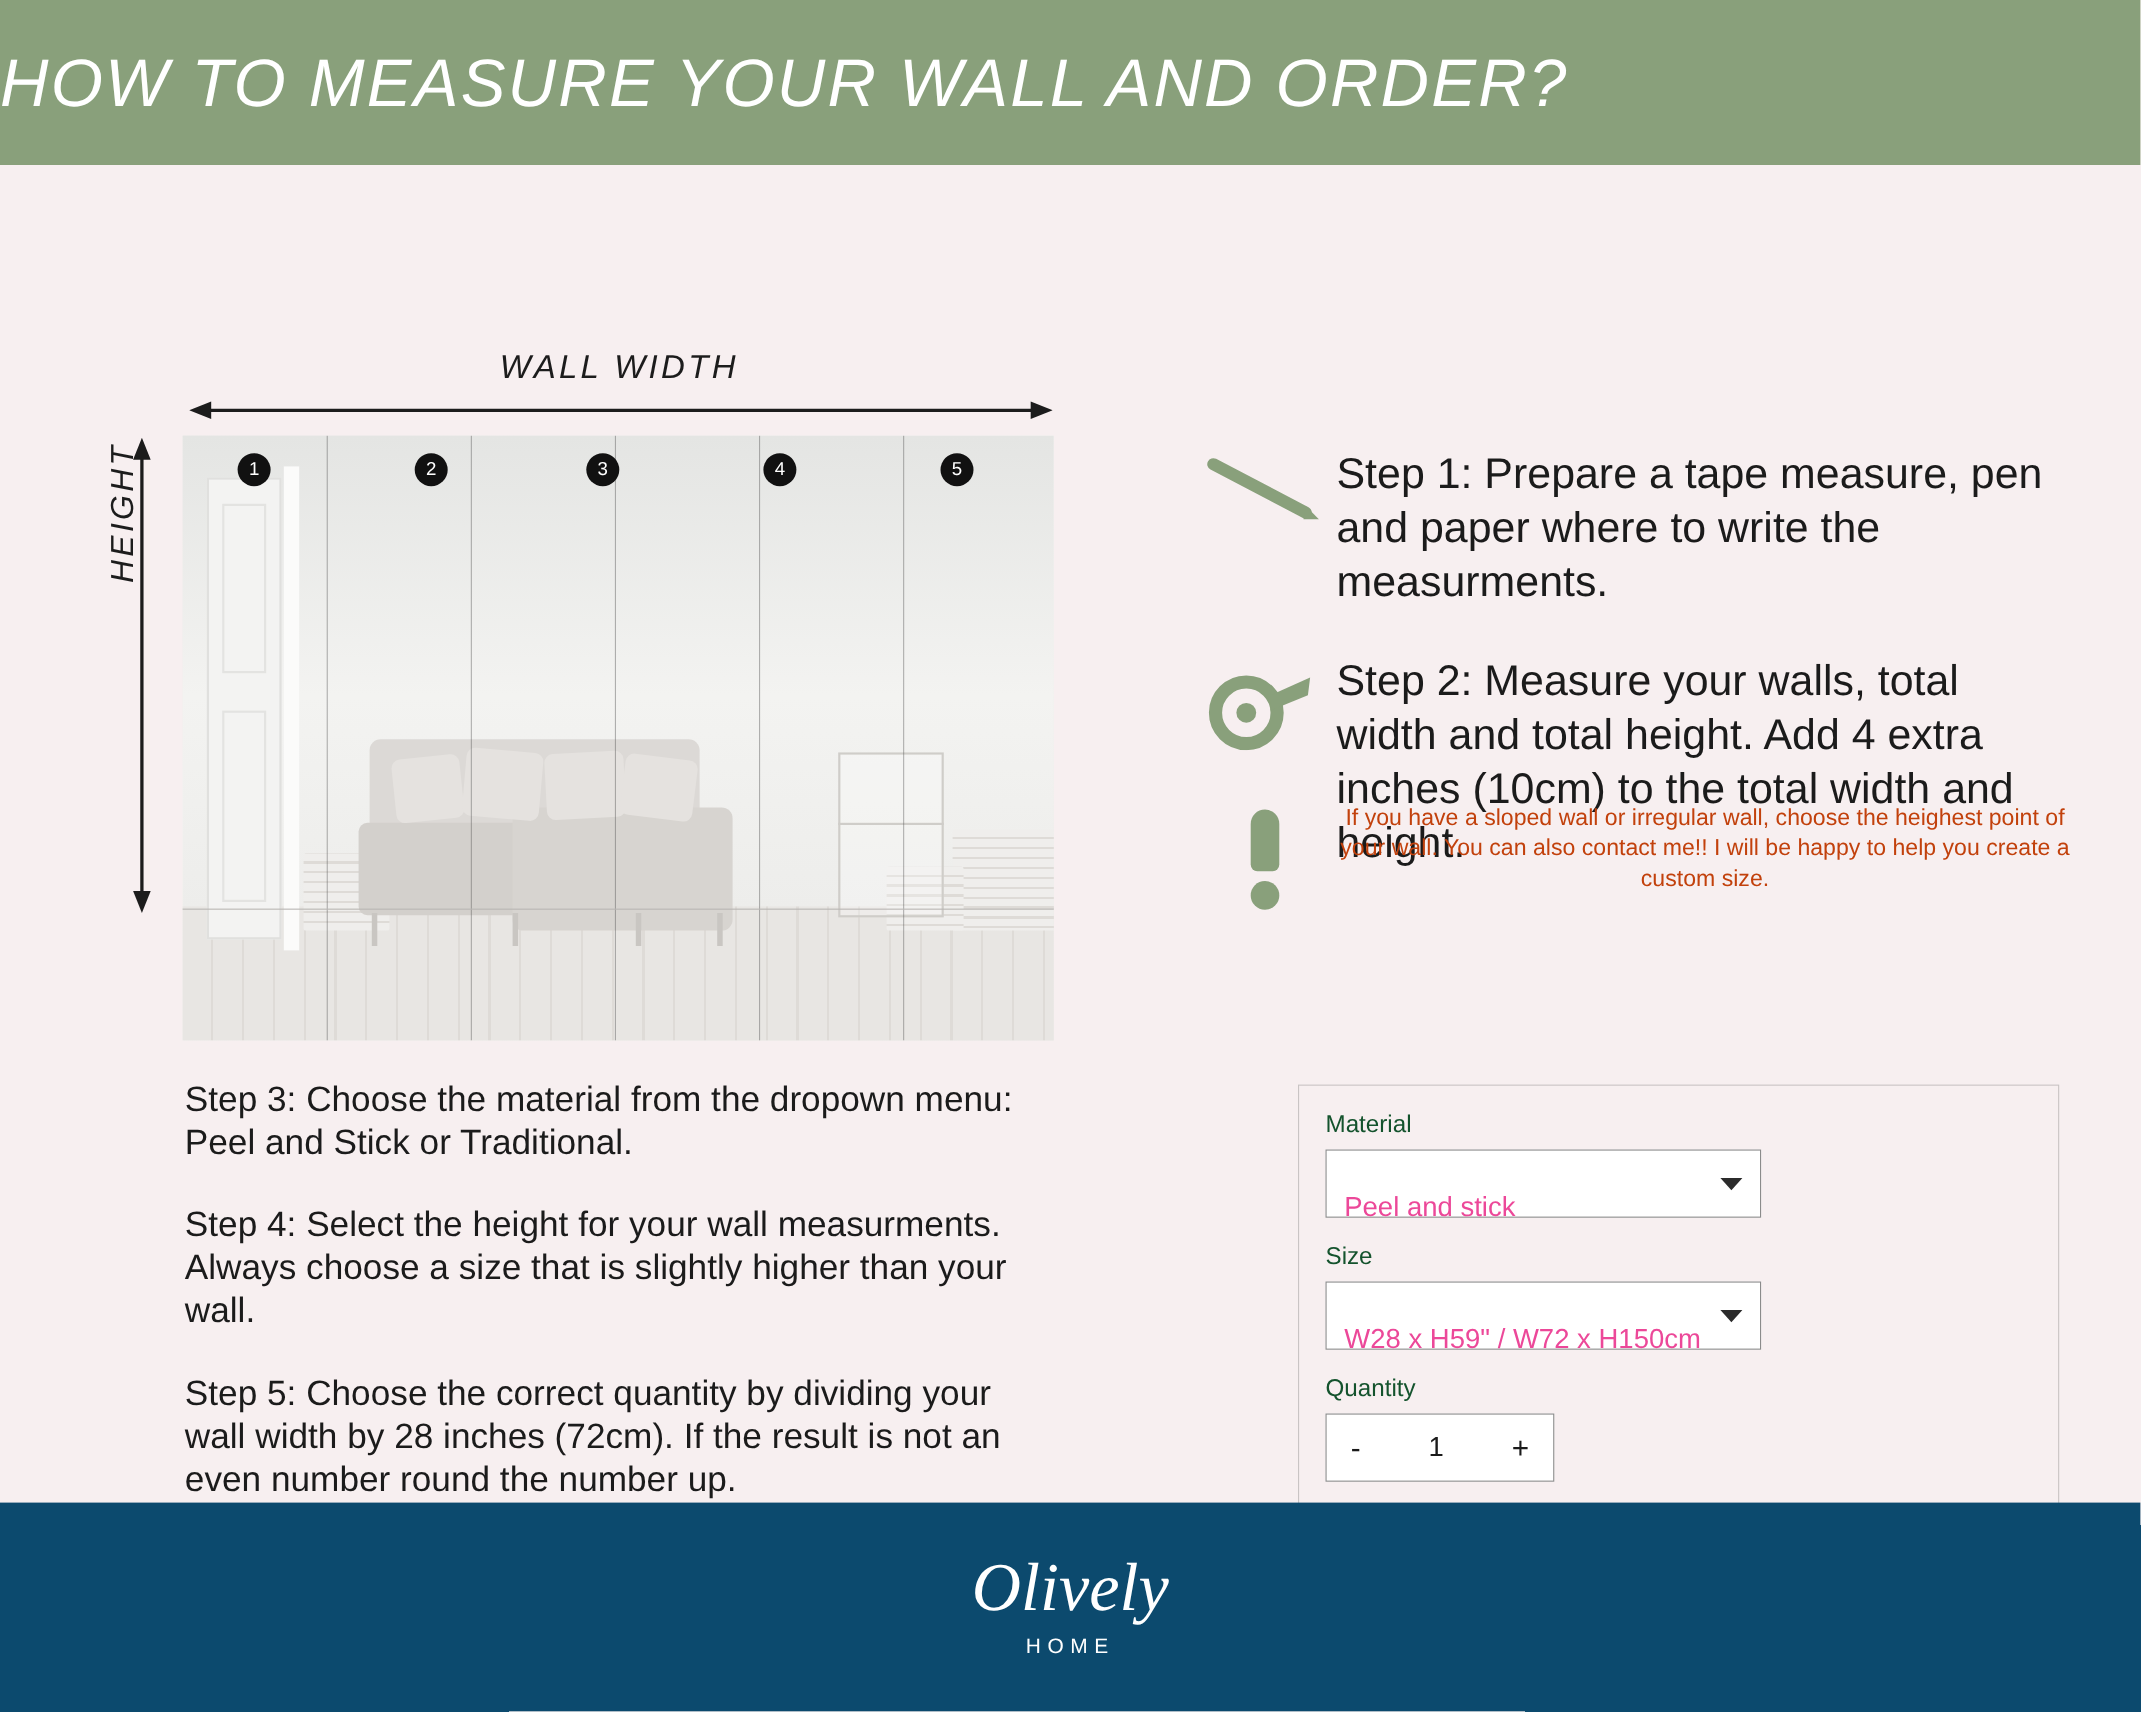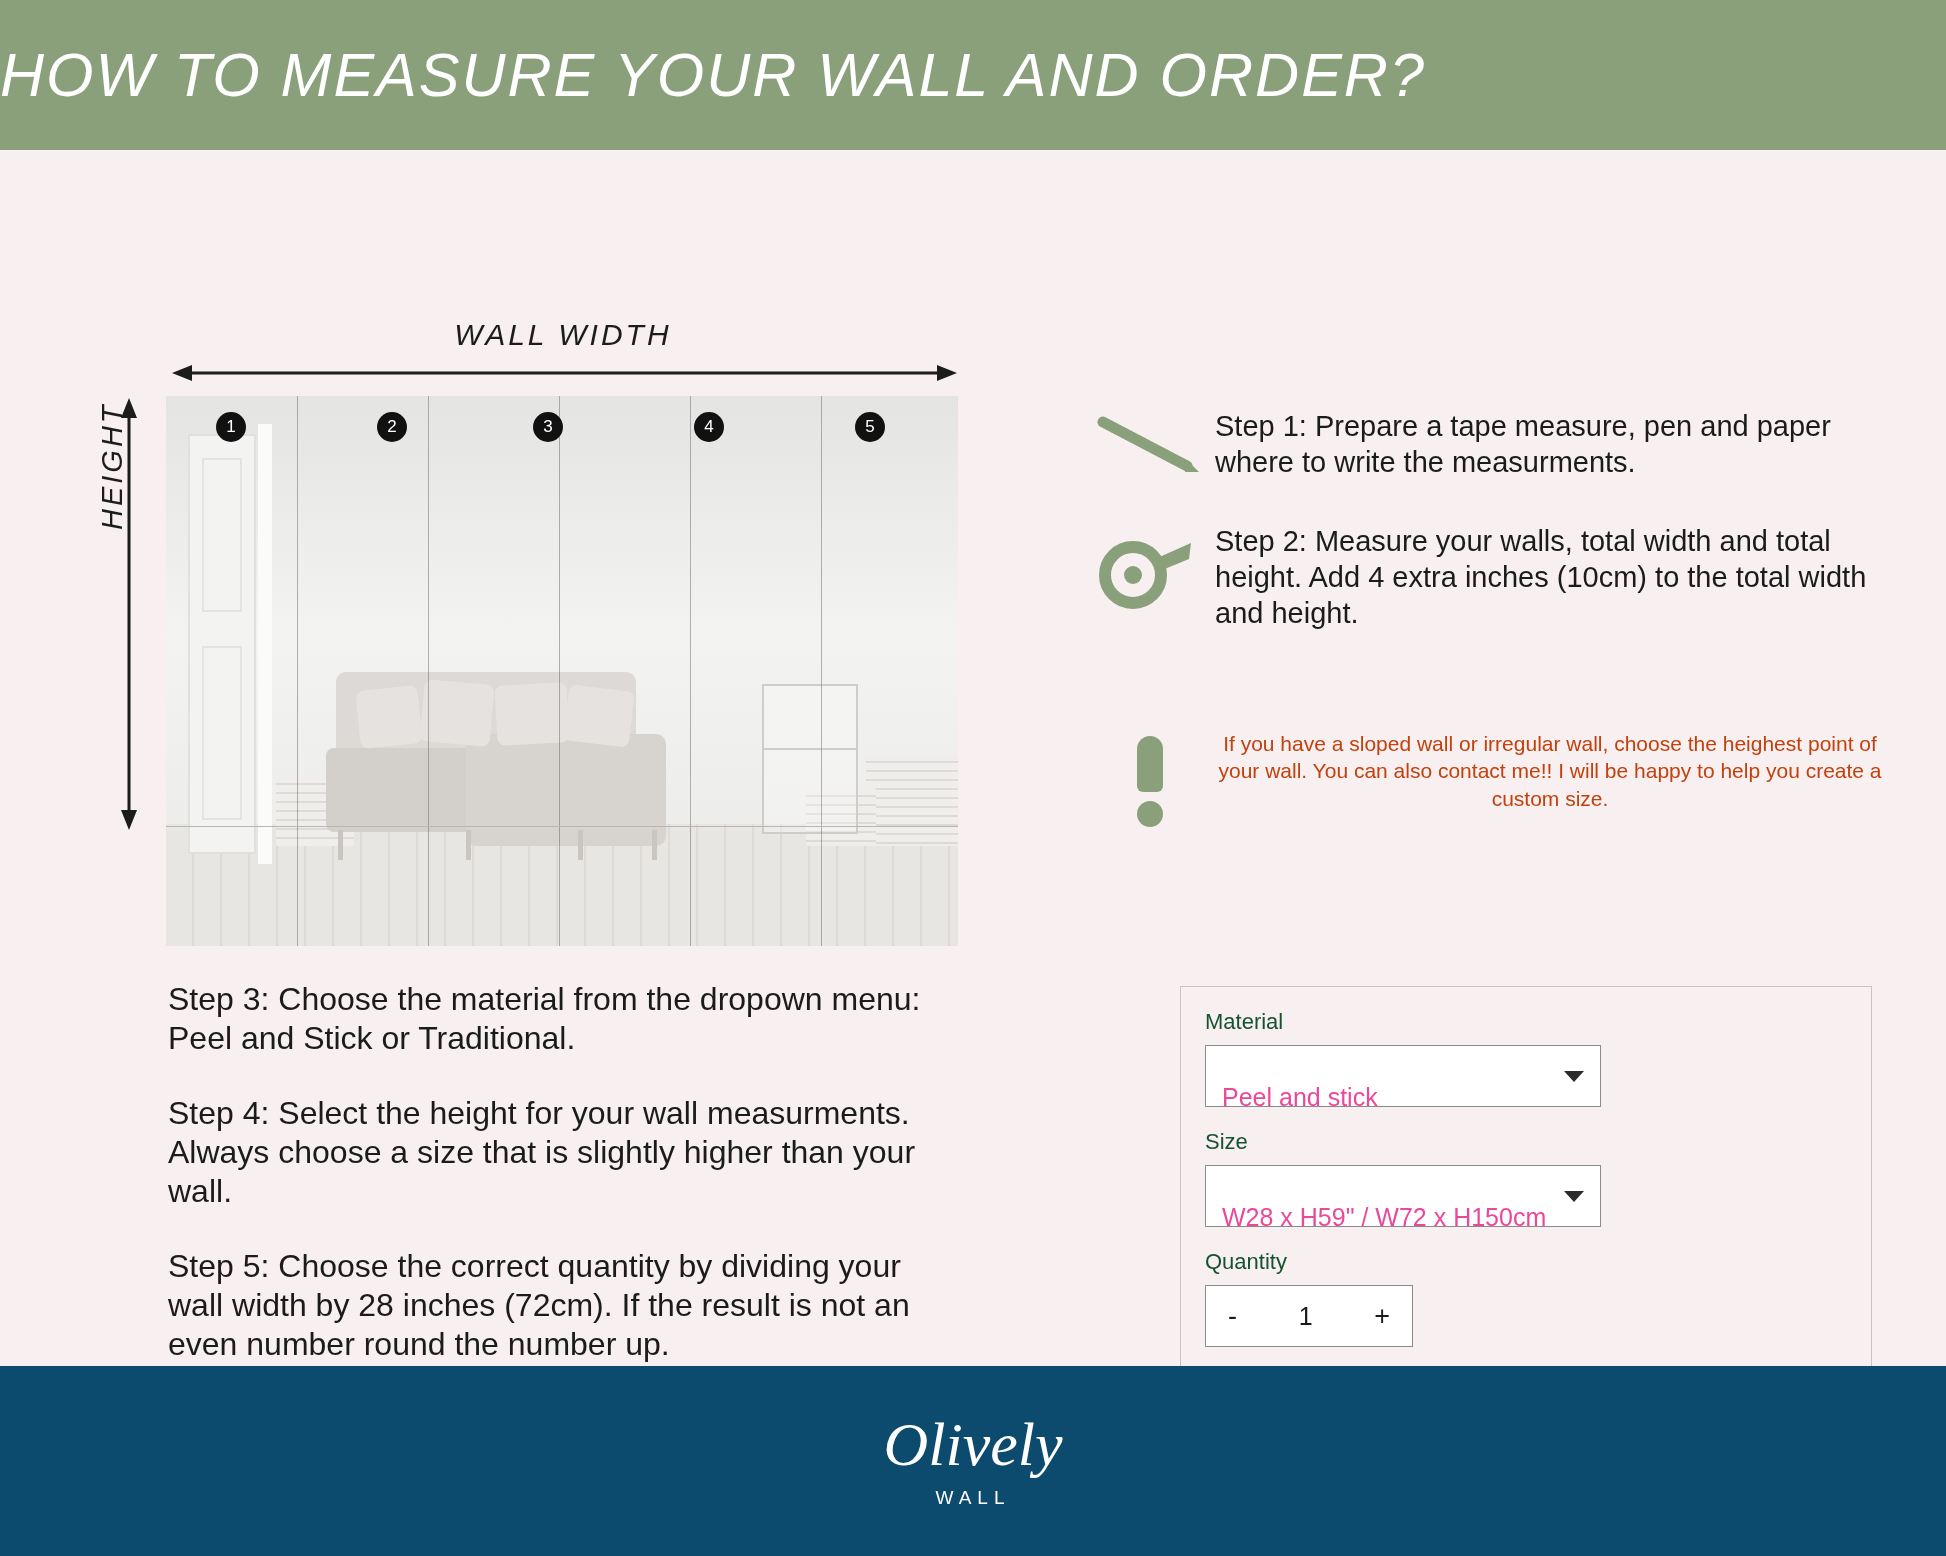--- a/index.html
+++ b/index.html
@@ -213,21 +213,21 @@
     margin-bottom: 42px;
   }
   .step-icon {
     width: 130px;
     flex: 0 0 130px;
     display: flex;
     justify-content: center;
     padding-top: 6px;
   }
   .step-text {
-    font-size: 29px;
+    font-size: 39px;
     line-height: 1.25;
     color: #1b1b1b;
   }
   .note-block {
     position: absolute;
     left: 1085px;
     top: 580px;
     width: 800px;
     display: flex;
     align-items: flex-start;
@@ -486,14 +486,14 @@
   </div>
 
   <div class="footer-note">
     <span>If you are unsure how many wallpaper panels you require,</span><br>
     <a href="#">contact us</a><span>.</span>
   </div>
 </div>
 
 <div class="footer">
   <div class="brand">Olively</div>
-  <div class="brand-sub">WALL</div>
+  <div class="brand-sub">HOME</div>
 </div>
 
 </body></html>

